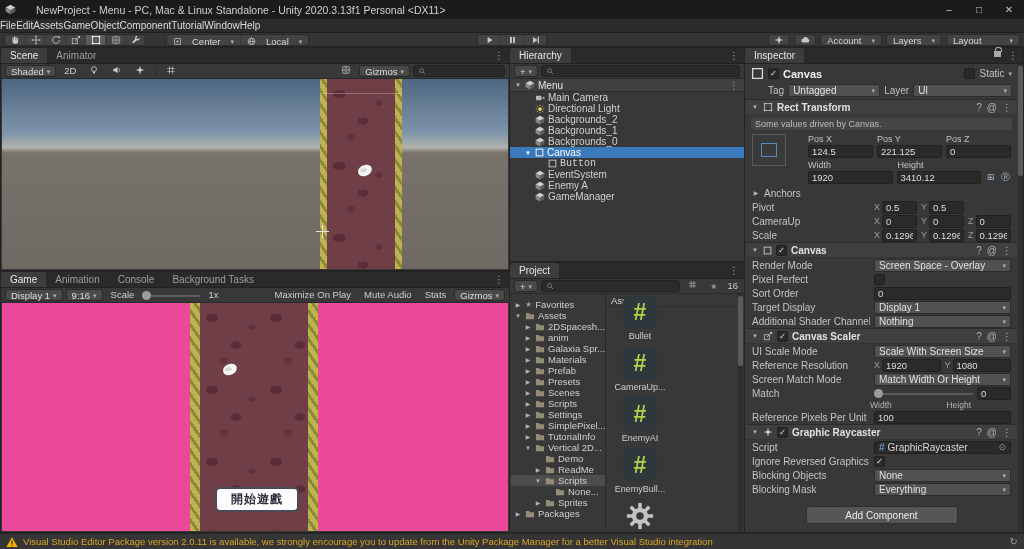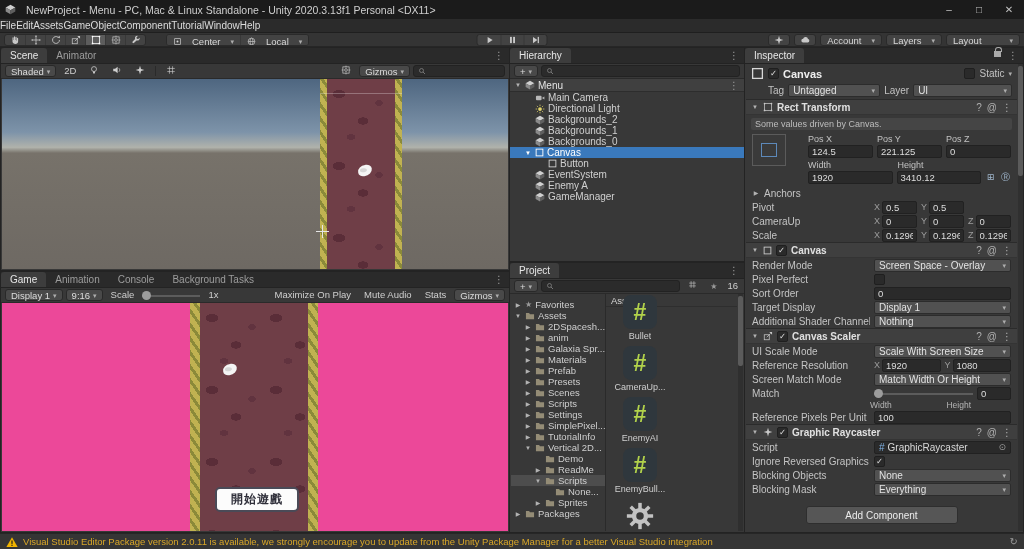--- a/index.html
+++ b/index.html
@@ -3,21 +3,21 @@
 <meta charset="utf-8">
 <style>
   html,body{margin:0;padding:0;background:#1a1a1a;}
   *{box-sizing:border-box;}
   .app{position:relative;width:1024px;height:549px;overflow:hidden;background:#383838;
        font-family:"Liberation Sans","DejaVu Sans",sans-serif;font-size:10px;color:#c8c8c8;
        -webkit-user-select:none;user-select:none;}
   svg.ic{display:block;}
 
   
-  .titlebar{position:absolute;left:0;top:0;width:1024px;height:19px;background:#1b1b1b;display:flex;align-items:center;gap:10px;padding-left:5px;color:#cfcfcf;font-size:10.5px;}
+  .titlebar{position:absolute;left:0;top:0;width:1024px;height:19px;background:#1b1b1b;display:flex;align-items:center;gap:20px;padding-left:5px;color:#cfcfcf;font-size:10.5px;}
   .titlebar .wbtns{margin-left:auto;display:flex;height:19px;}
   .wbtn{width:30px;text-align:center;line-height:19px;color:#c2c2c2;font-size:10px;}
   .menubar{position:absolute;left:0;top:19px;width:1024px;height:14px;background:#2b2b2b;border-bottom:1px solid #1f1f1f;display:flex;align-items:center;font-size:10px;color:#dcdcdc;}
   .menubar .mi{padding:0 0;line-height:13px;}
   .toolbar{position:absolute;left:0;top:33px;width:1024px;height:14px;background:#343434;border-bottom:1px solid #262626;}
   .tgroup{position:absolute;top:1px;display:flex;background:#434343;border:1px solid #2a2a2a;border-radius:3px;overflow:hidden;height:12px;}
   .tbtn{width:20px;display:flex;align-items:center;justify-content:center;color:#c8c8c8;}
   .tbtn.active{background:#5d5d5d;color:#fff;}
   .tbtn+.tbtn{border-left:1px solid #383838;}
   .tdd{display:flex;align-items:center;gap:10px;padding:0 6px;background:#434343;border:1px solid #2a2a2a;border-radius:3px;height:12px;font-size:9.5px;color:#d6d6d6;}
@@ -55,21 +55,21 @@
   .crosshair{position:absolute;width:13px;height:13px;}
   .crosshair:before,.crosshair:after{content:"";position:absolute;background:#e6e6e6;}
   .crosshair:before{left:6px;top:0;width:1px;height:13px;}
   .crosshair:after{top:6px;left:0;height:1px;width:13px;}
   .hline{position:absolute;height:1px;background:rgba(255,255,255,.28);}
   .startbtn{position:absolute;width:84px;height:25px;background:#fcfcfc;border:2px solid #4a4a57;border-radius:5px;display:flex;align-items:center;justify-content:center;font-size:12px;font-weight:bold;color:#2f2f3a;letter-spacing:1px;}
 
   
   .scenehdr{height:13px;background:#404040;border-bottom:1px solid #2d2d2d;display:flex;align-items:center;gap:3px;padding-left:4px;font-size:10px;color:#e4e4e4;}
   .hrow{height:11px;display:flex;align-items:center;gap:3px;font-size:10px;color:#d0d0d0;padding-left:14px;}
-  .hrow.lv2{padding-left:27px;}
+  .hrow.lv2{padding-left:27px;font-family:Liberation Mono, monospace;}
   .hrow.selected{background:#3a79bc;color:#fff;}
   .arrowslot{width:8px;flex:none;text-align:center;font-size:6px;color:#b2b2b2;line-height:1;}
   .hico{flex:none;display:flex;align-items:center;}
   .hlbl{white-space:nowrap;overflow:hidden;}
 
   
   .tree{position:absolute;left:1px;top:31px;bottom:1px;width:95px;overflow:hidden;border-right:1px solid #2a2a2a;padding-top:5px;}
   .trow{height:11px;display:flex;align-items:center;gap:3px;font-size:9.5px;color:#cfcfcf;white-space:nowrap;}
   .trow.sel{background:#4d4d4d;}
   .lv0{padding-left:3px;} .lv1{padding-left:13px;} .lv2{padding-left:23px;} .lv3{padding-left:33px;}

